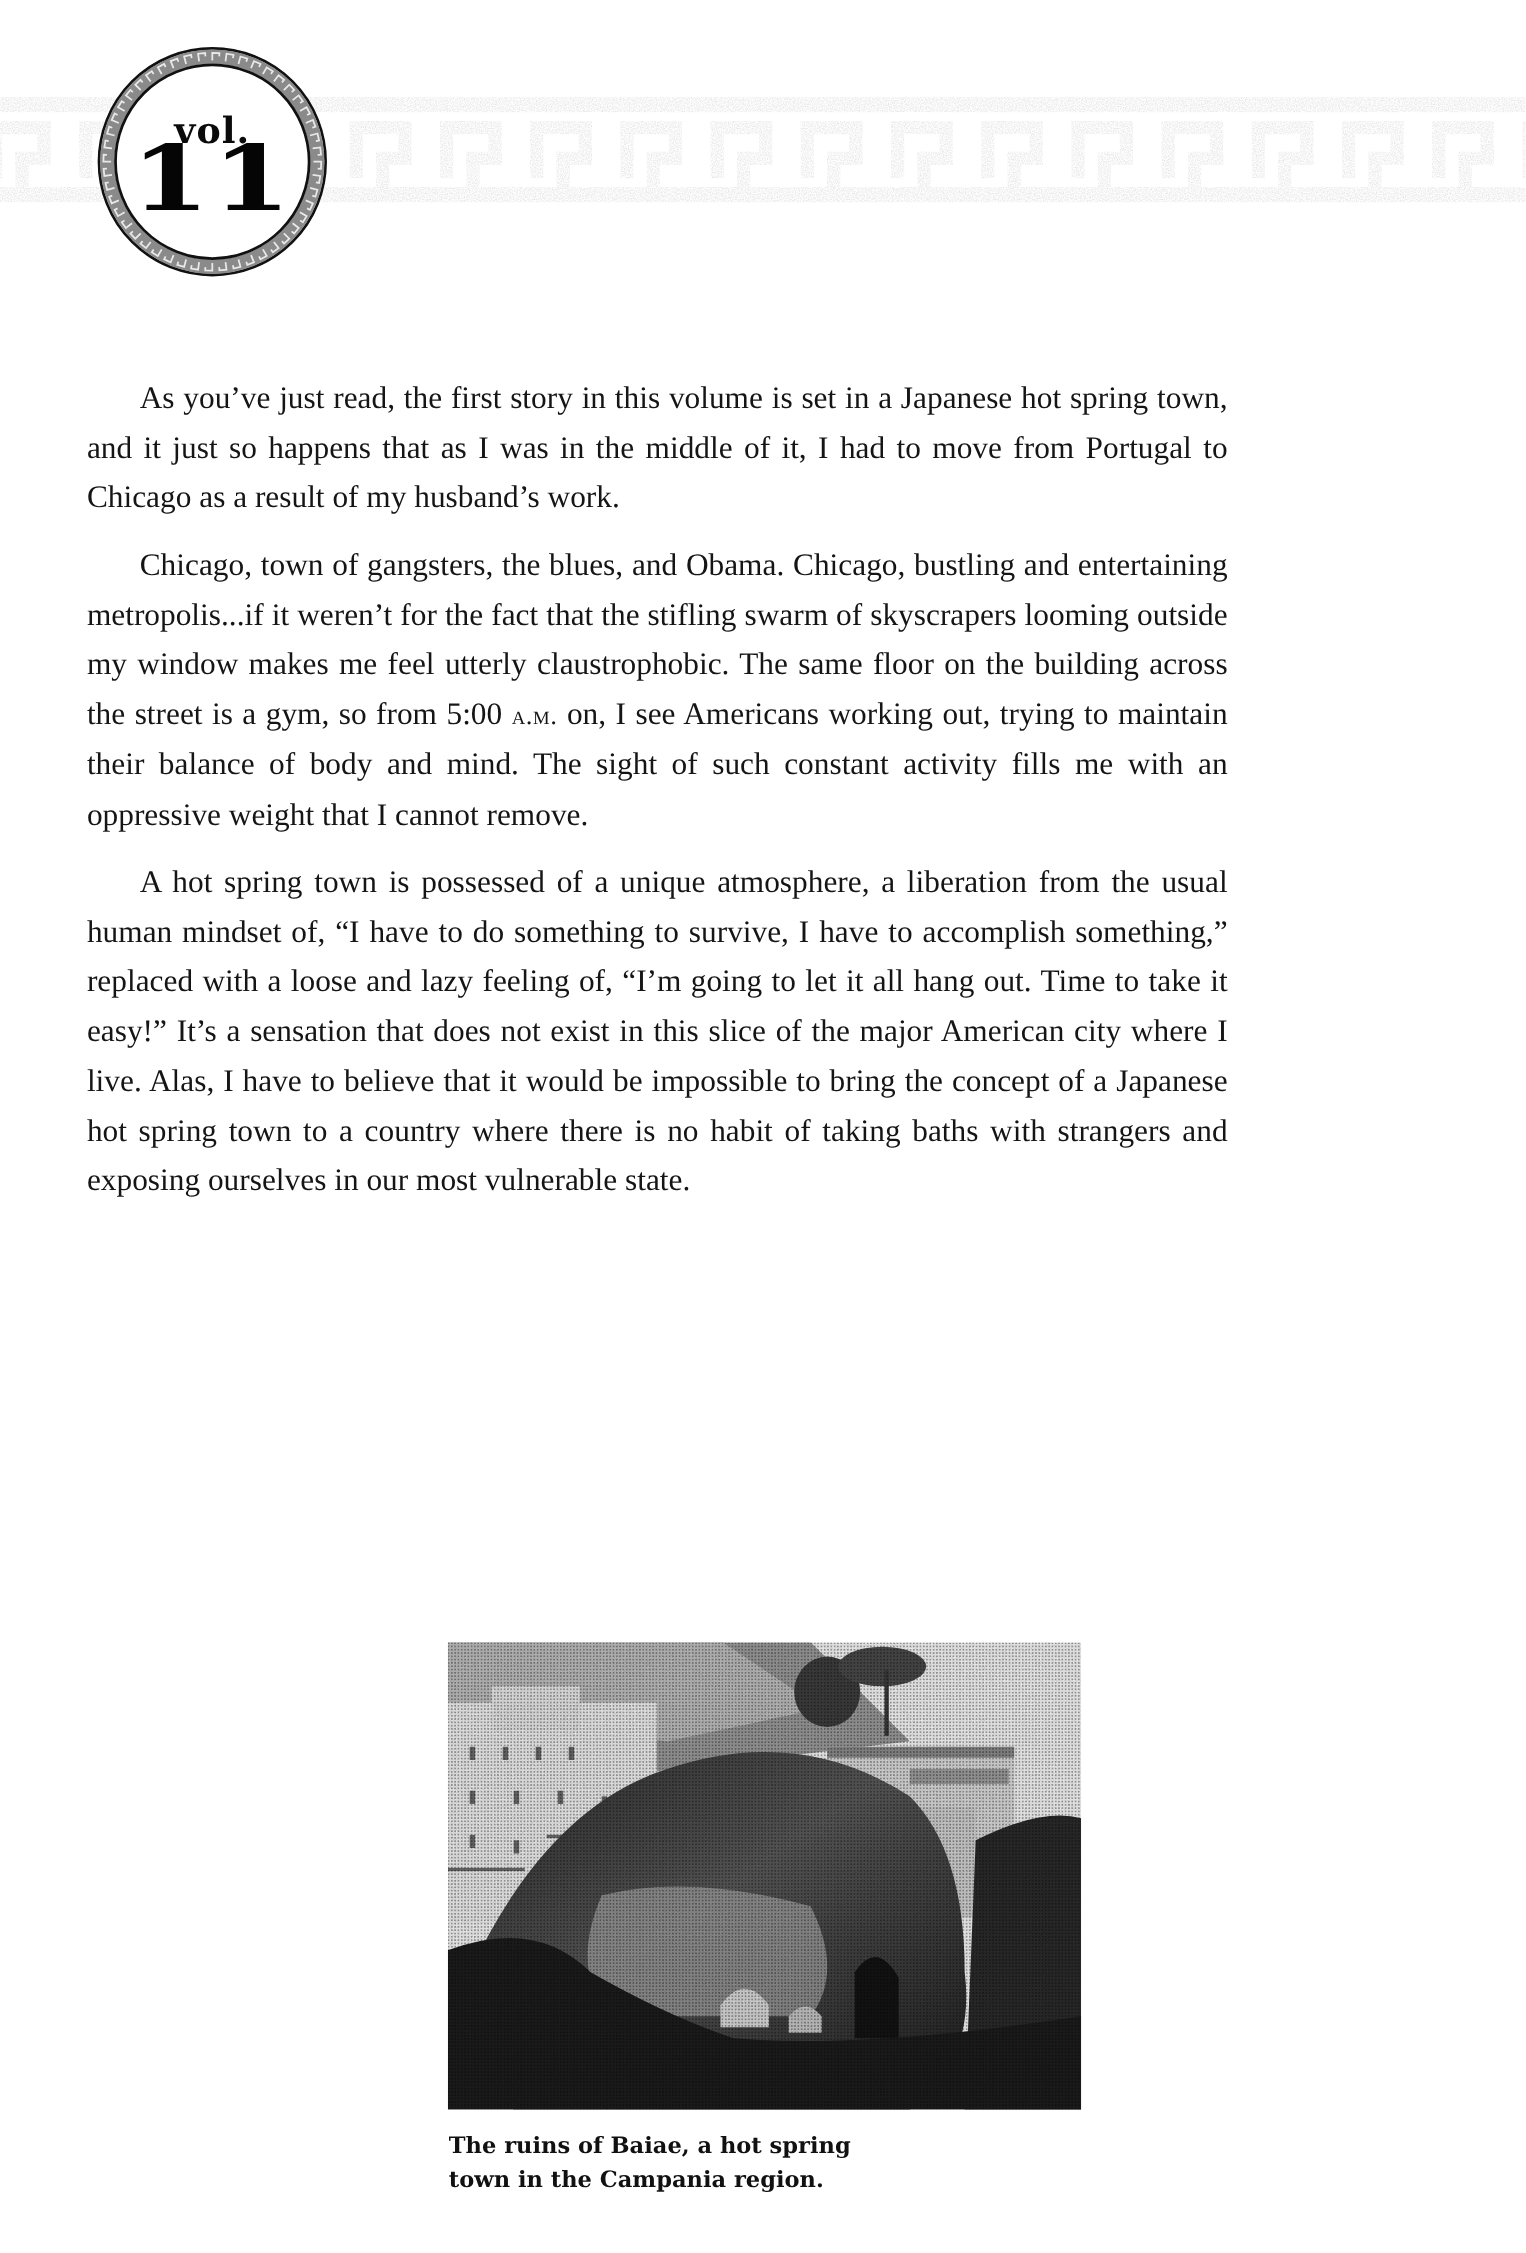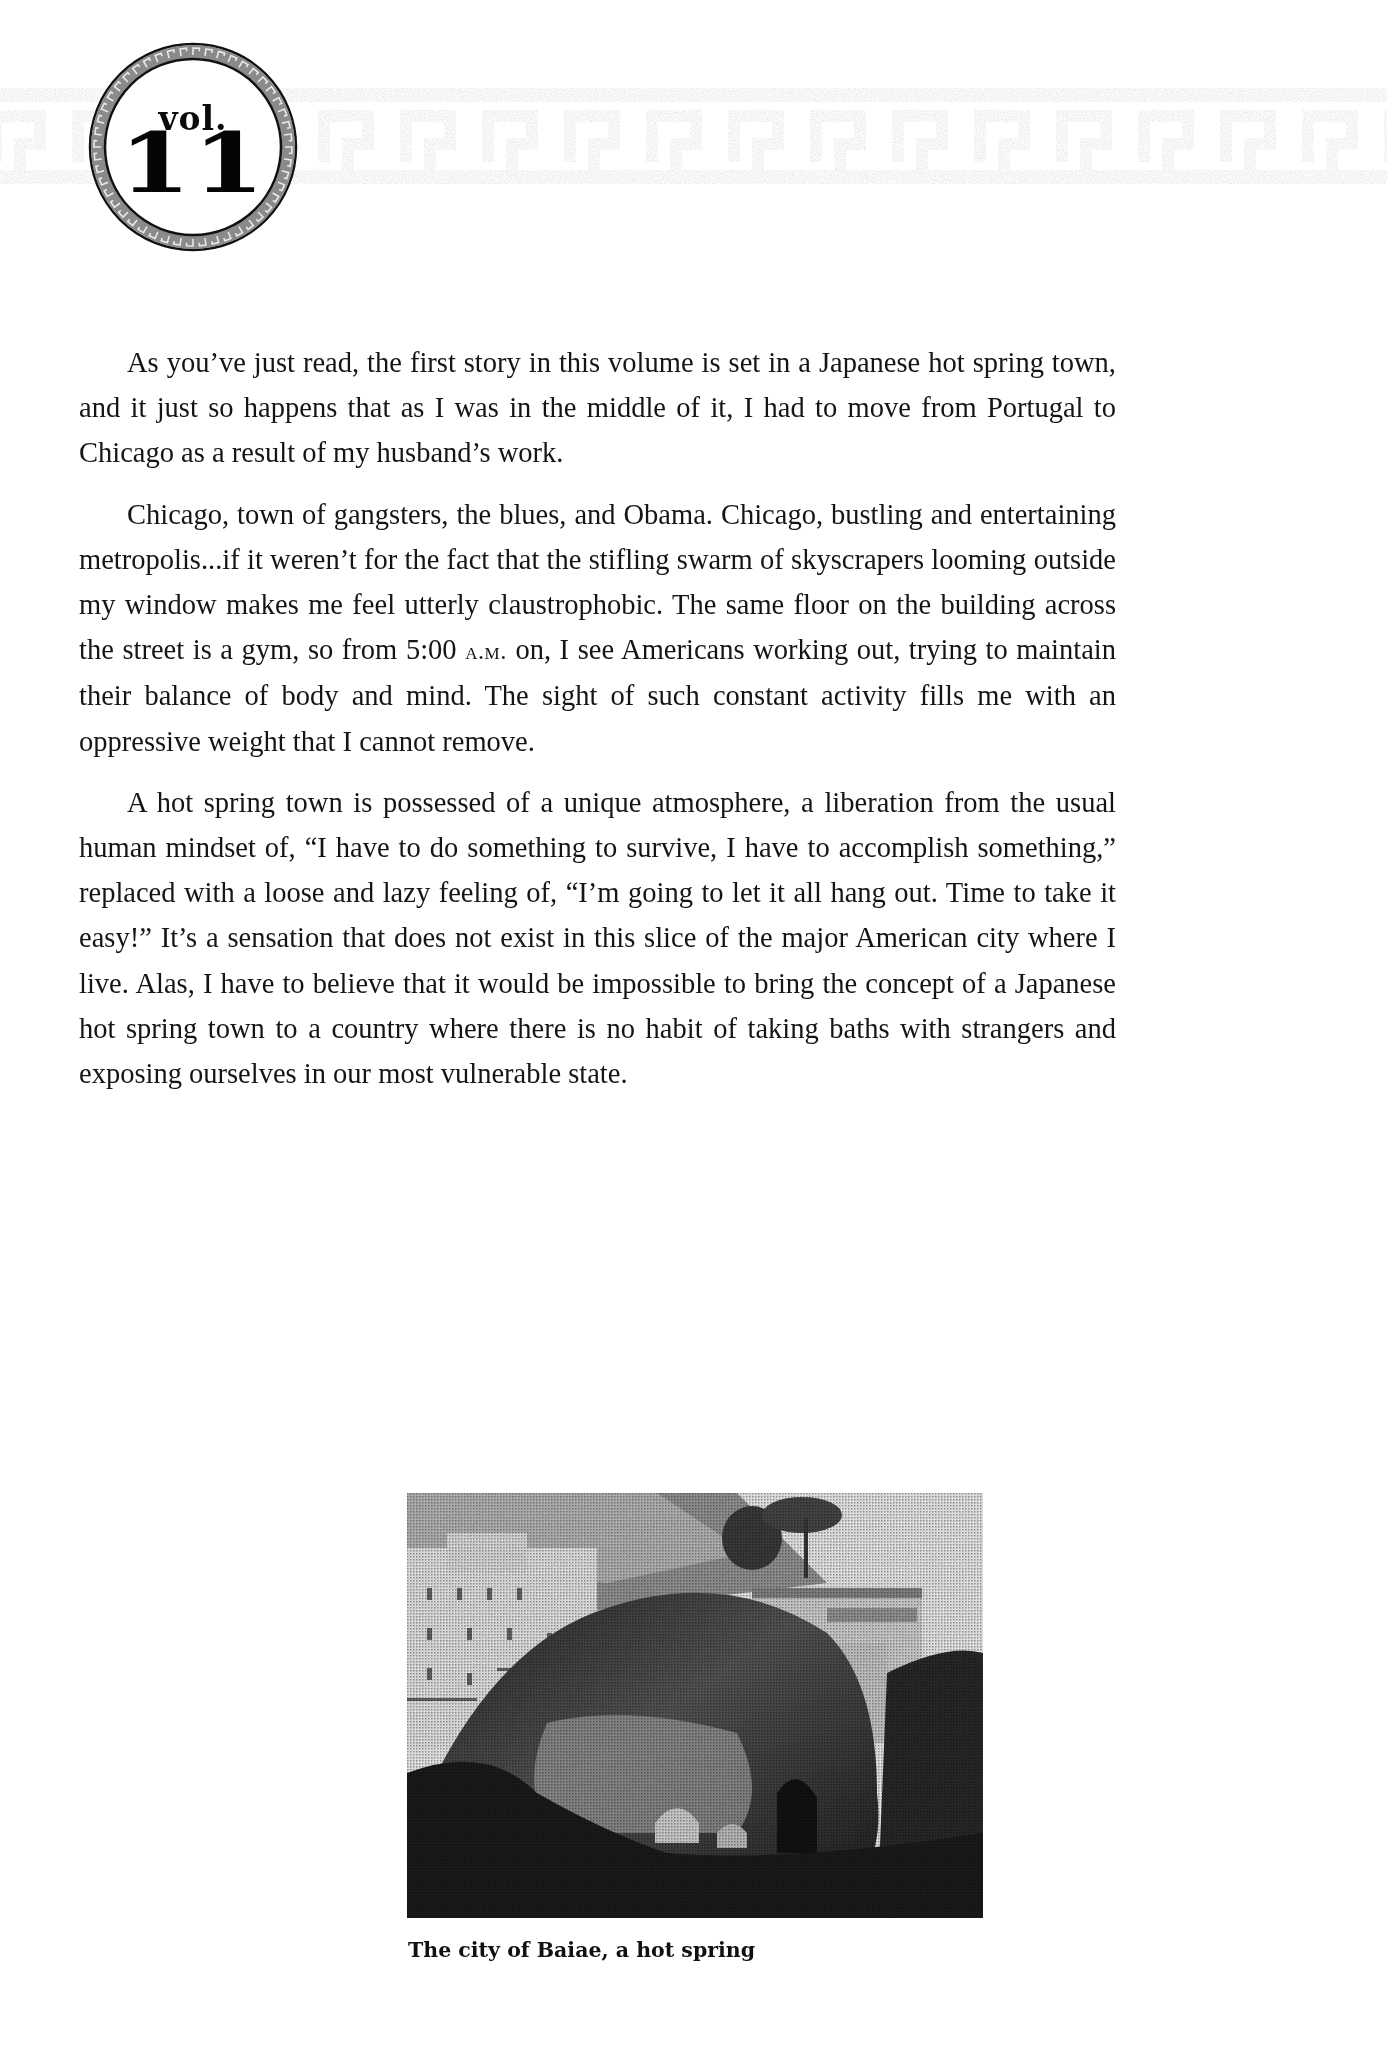--- a/index.html
+++ b/index.html
@@ -268,14 +268,15 @@
     <path d="M310 340 Q325 322 340 340 L340 355 L310 355 Z" fill="#c4c4c4"></path>
     <path d="M370 300 Q390 270 410 305 L410 360 L370 360 Z" fill="#141414"></path>
 
     <path d="M0 280 Q80 250 130 300 Q200 340 260 360 Q380 370 576 340 L576 425 L0 425 Z" fill="#1d1d1d"></path>
     <rect width="576" height="425" fill="url(#dots)"></rect>
     <rect width="576" height="425" fill="#000" filter="url(#photoNoise)" opacity="0.35"></rect>
   </svg>
 </div>
 
 <div class="caption">
-  <div>The city of Baiae, a hot spring</div>
+  <div>The ruins of Baiae, a hot spring</div>
+  <div>town in the Campania region.</div>
 </div>
 
 </body></html>

